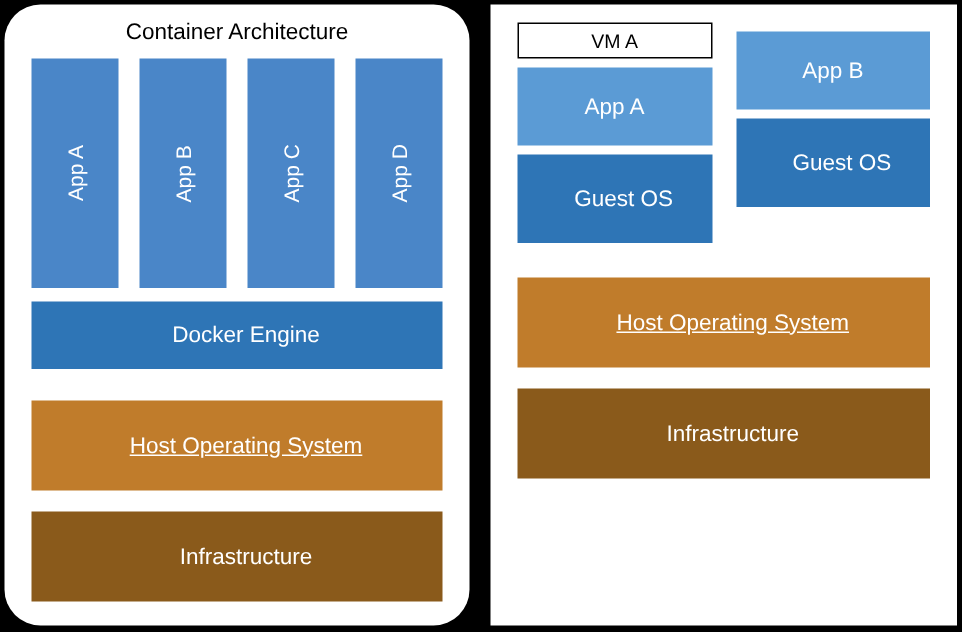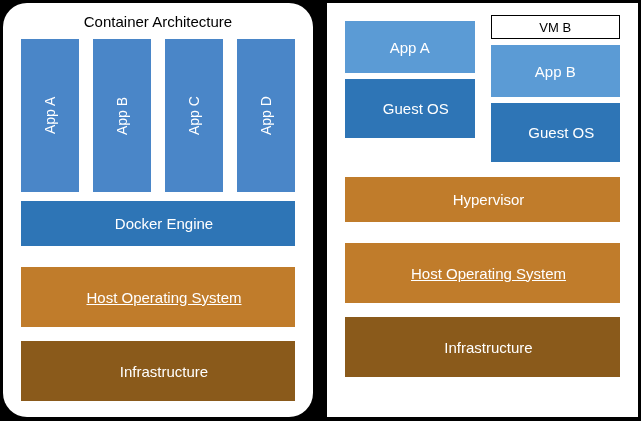--- a/index.html
+++ b/index.html
@@ -128,28 +128,27 @@
 
     <div class="bar engine">Docker Engine</div>
     <div class="bar host-os">Host Operating System</div>
     <div class="bar infra">Infrastructure</div>
   </div>
 
   <div class="panel right">
 
     <div class="vms-row">
       <div class="vm-col">
+        <div class="vm-header">VM A</div>
         <div class="vm-app">App A</div>
         <div class="vm-guest">Guest OS</div>
       </div>
       <div class="vm-col">
-        <div class="vm-header">VM B</div>
         <div class="vm-app">App B</div>
         <div class="vm-guest">Guest OS</div>
       </div>
     </div>
 
-    <div class="bar hypervisor">Hypervisor</div>
     <div class="bar host-os">Host Operating System</div>
     <div class="bar infra">Infrastructure</div>
   </div>
 
 </div>
 
 </body></html>

